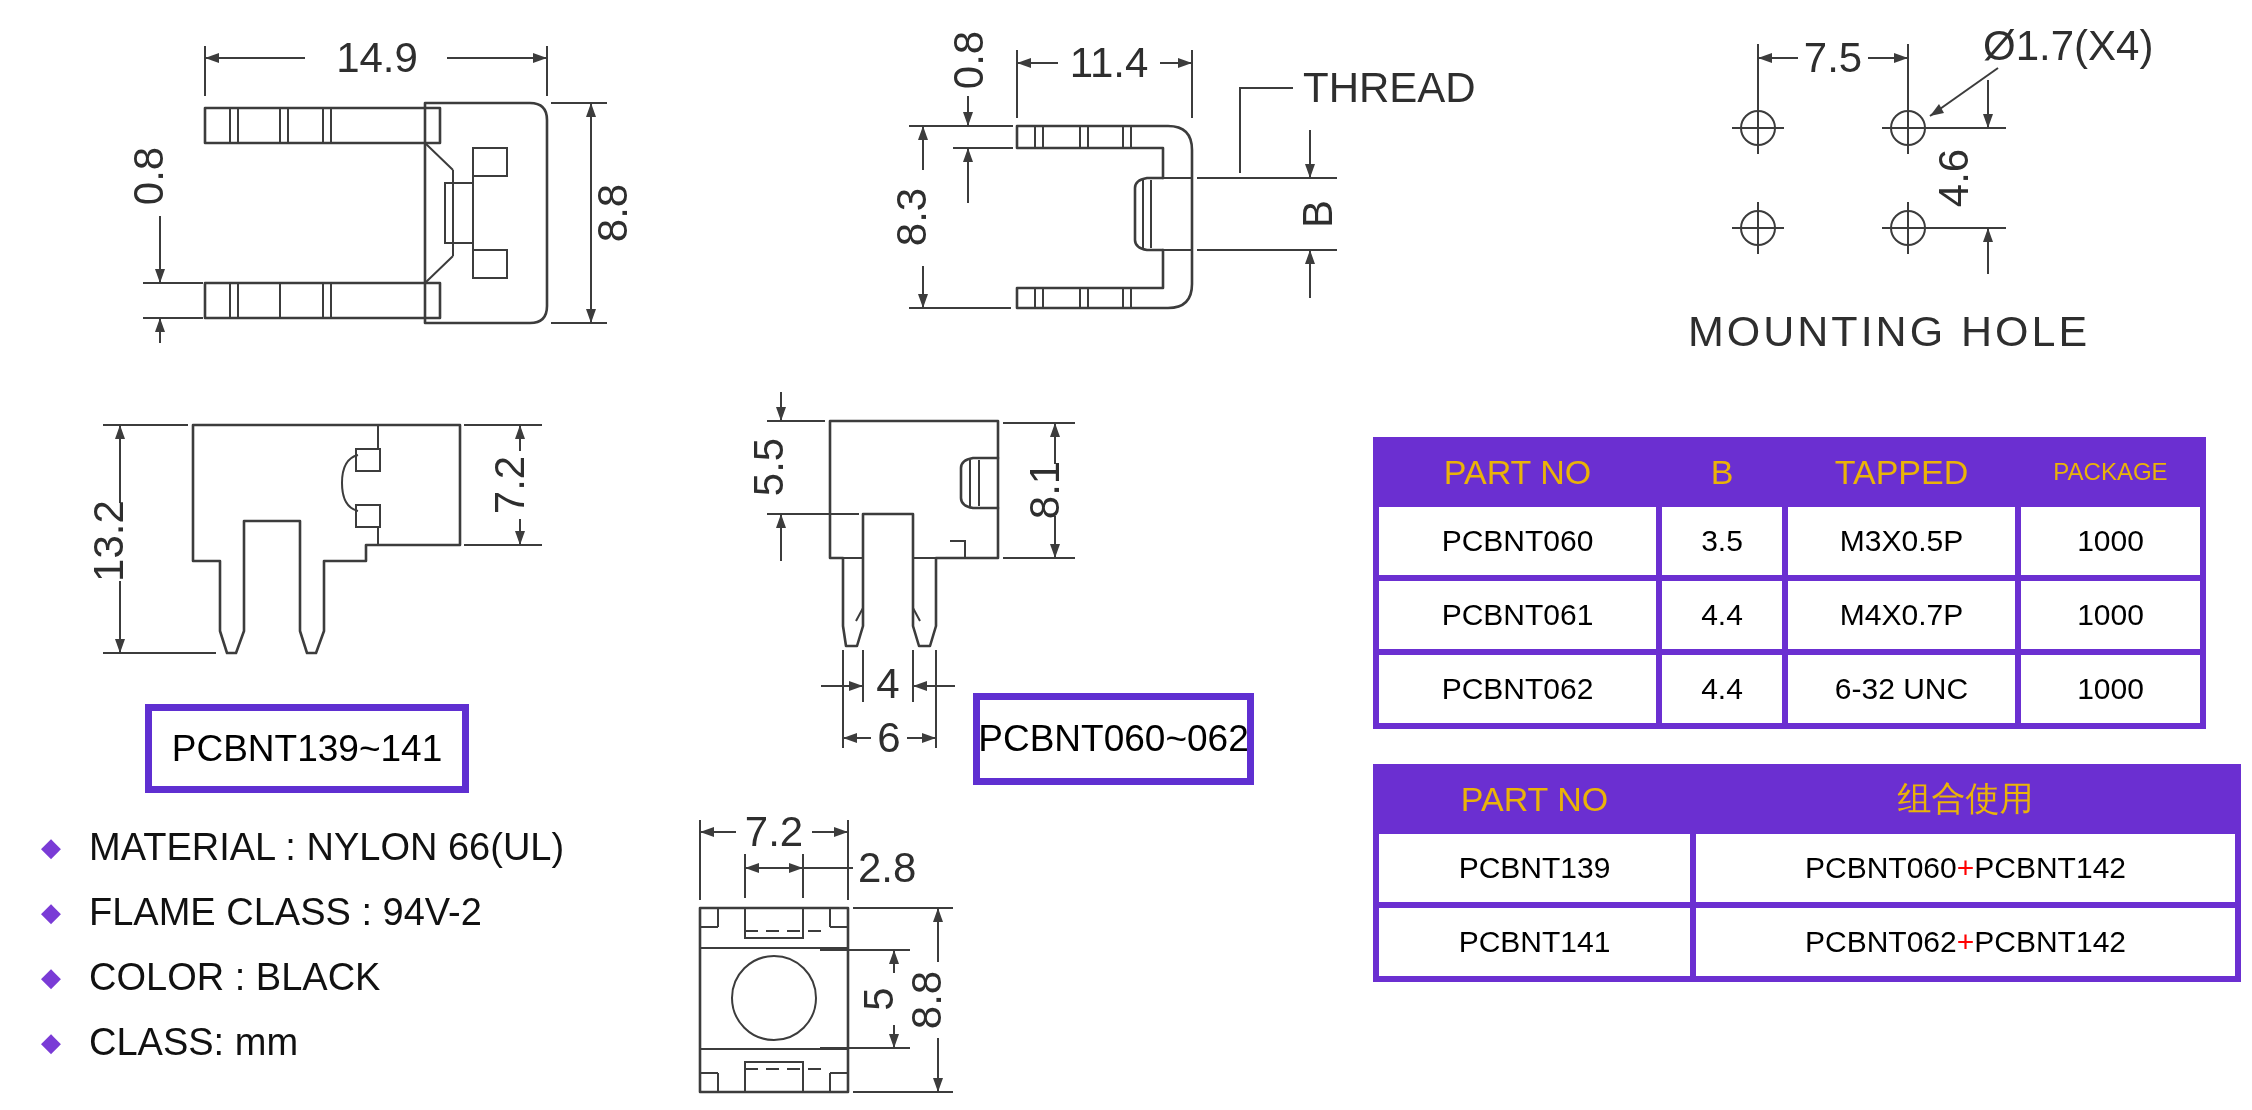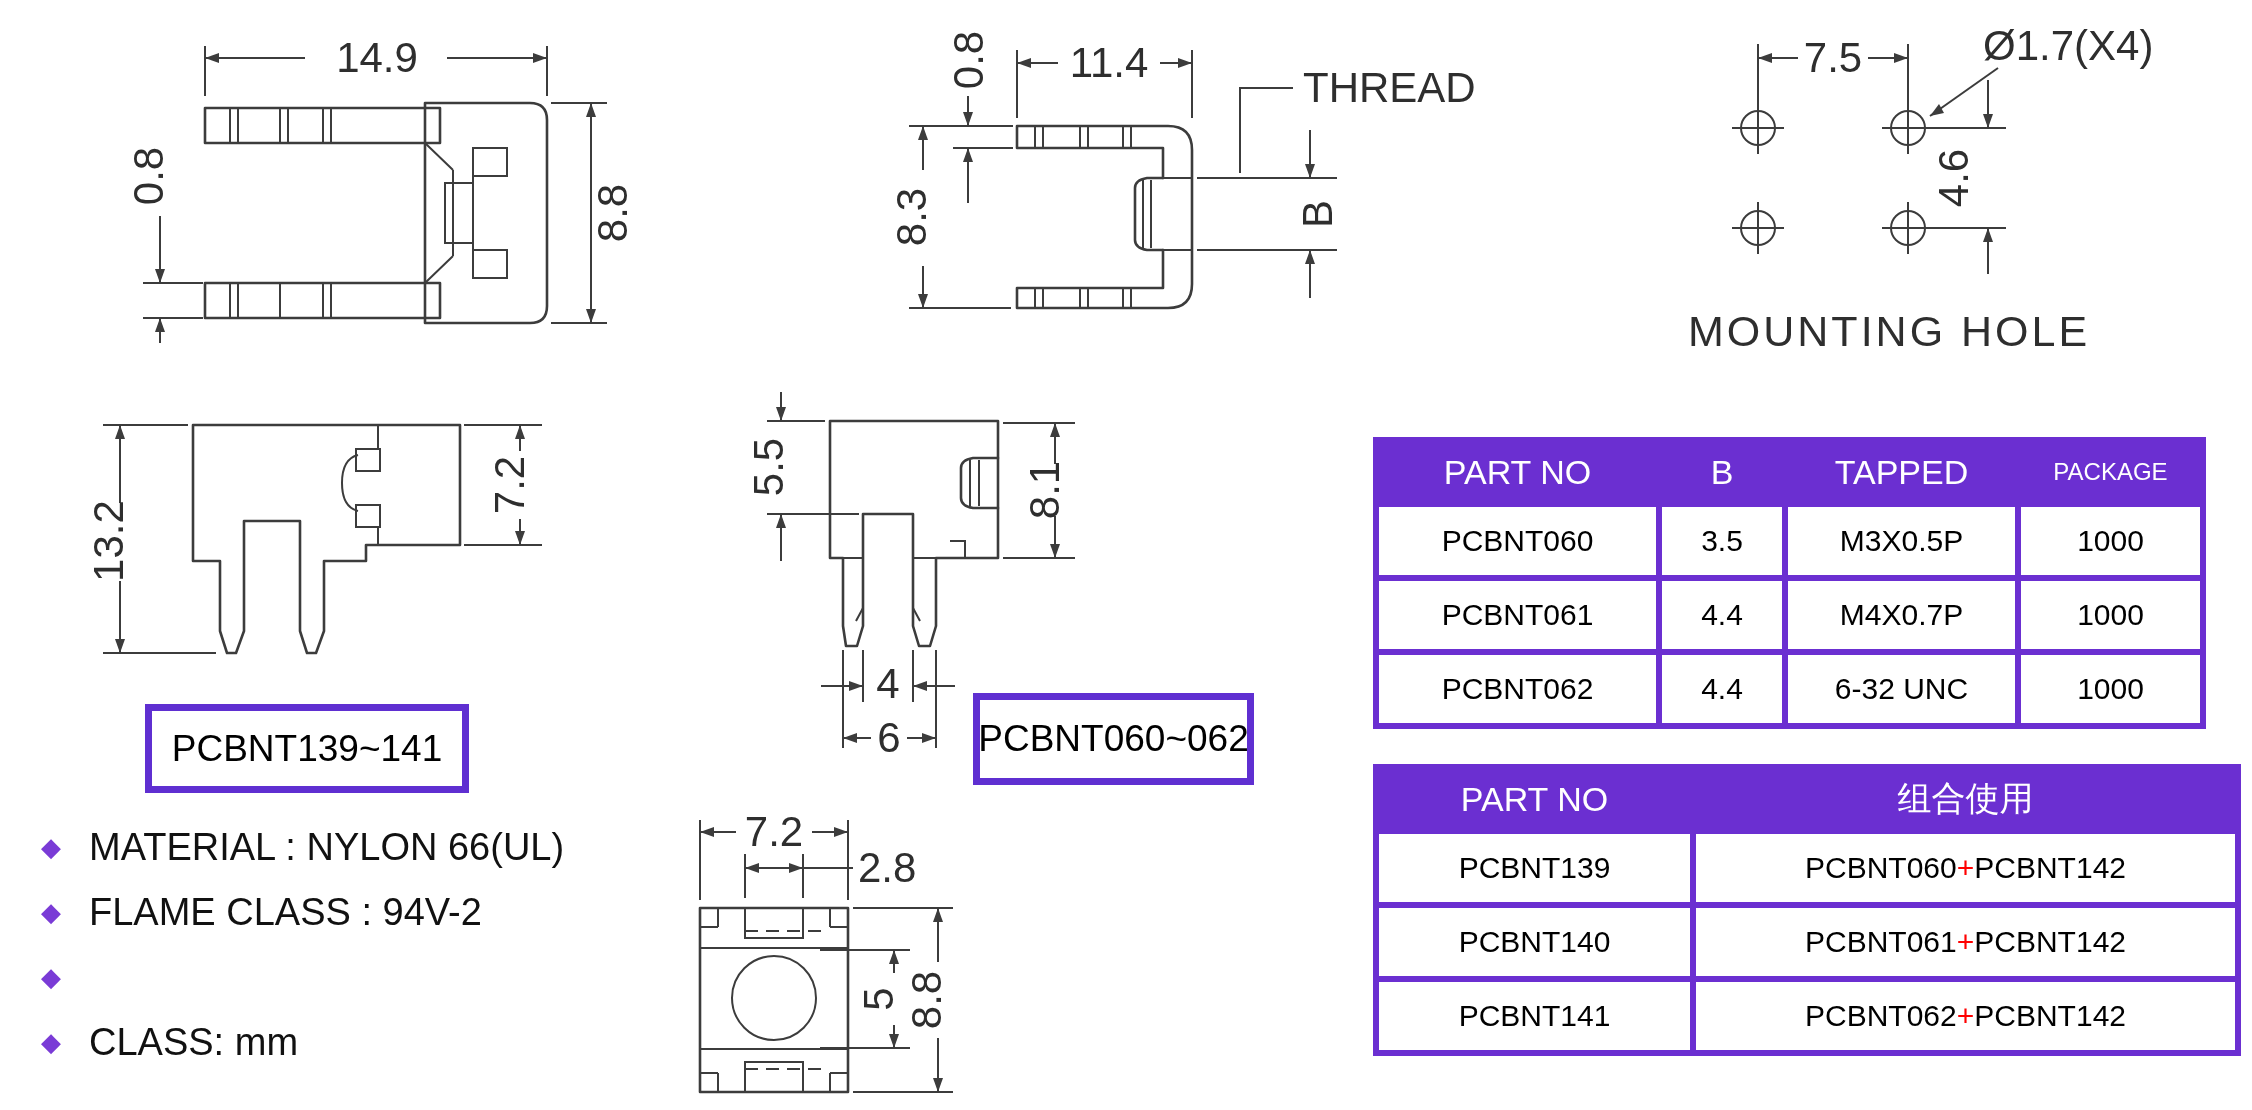--- a/index.html
+++ b/index.html
@@ -24,21 +24,21 @@
   
   .specs{position:absolute;left:35px;top:815px;}
   .spec-item{display:flex;align-items:center;height:65px;font-size:38px;color:#111;}
   .spec-item .diamond{color:#7a3bd6;font-size:26px;margin-right:28px;margin-left:6px;}
   
   table.pt{border-collapse:collapse;table-layout:fixed;background:#fff;}
   table.pt th, table.pt td{
     border:6px solid #6b2fd1;text-align:center;vertical-align:middle;
     padding:0;overflow:hidden;white-space:nowrap;
   }
-  table.pt th{background:#6b2fd1;color:#ffffff;font-weight:normal;font-size:34px;height:58px;}
+  table.pt th{background:#6b2fd1;color:#eab308;font-weight:normal;font-size:34px;height:58px;}
   table.pt th.small{font-size:24px;}
   table.pt td{font-size:30px;color:#000;height:68px;}
   .plus{color:#ff0000;}
   #tbl-tapped{position:absolute;left:1373px;top:437px;width:827px;}
   #tbl-combo{position:absolute;left:1373px;top:764px;width:862px;}
 </style>
 </head>
 <body>
 
 <svg class="panel" style="left:55px;top:8px;" width="640" height="335" viewBox="0 0 640 335">
@@ -270,20 +270,21 @@
   <div class="spec-item">
     <span class="diamond">◆</span>
     <span>MATERIAL :  NYLON 66(UL)</span>
   </div>
   <div class="spec-item">
     <span class="diamond">◆</span>
     <span>FLAME CLASS :  94V-2</span>
   </div>
   <div class="spec-item">
     <span class="diamond">◆</span>
+    <span>COLOR :  BLACK</span>
   </div>
   <div class="spec-item">
     <span class="diamond">◆</span>
     <span>CLASS:  mm</span>
   </div>
 </div>
 
 <table class="pt" id="tbl-tapped">
   <colgroup>
       <col style="width:283px">
@@ -327,21 +328,17 @@
   <tbody>
       <tr>
     <th>PART NO</th>
     <th>组合使用</th>
   </tr>
   <tr>
     <td>PCBNT139</td>
     <td><span>PCBNT060</span><span class="plus">+</span><span>PCBNT142</span></td>
   </tr>
   <tr>
-    <td>PCBNT140</td>
-    <td><span>PCBNT061</span><span class="plus">+</span><span>PCBNT142</span></td>
-  </tr>
-  <tr>
     <td>PCBNT141</td>
     <td><span>PCBNT062</span><span class="plus">+</span><span>PCBNT142</span></td>
   </tr>
 </tbody>
   </table>
 
 </body></html>

